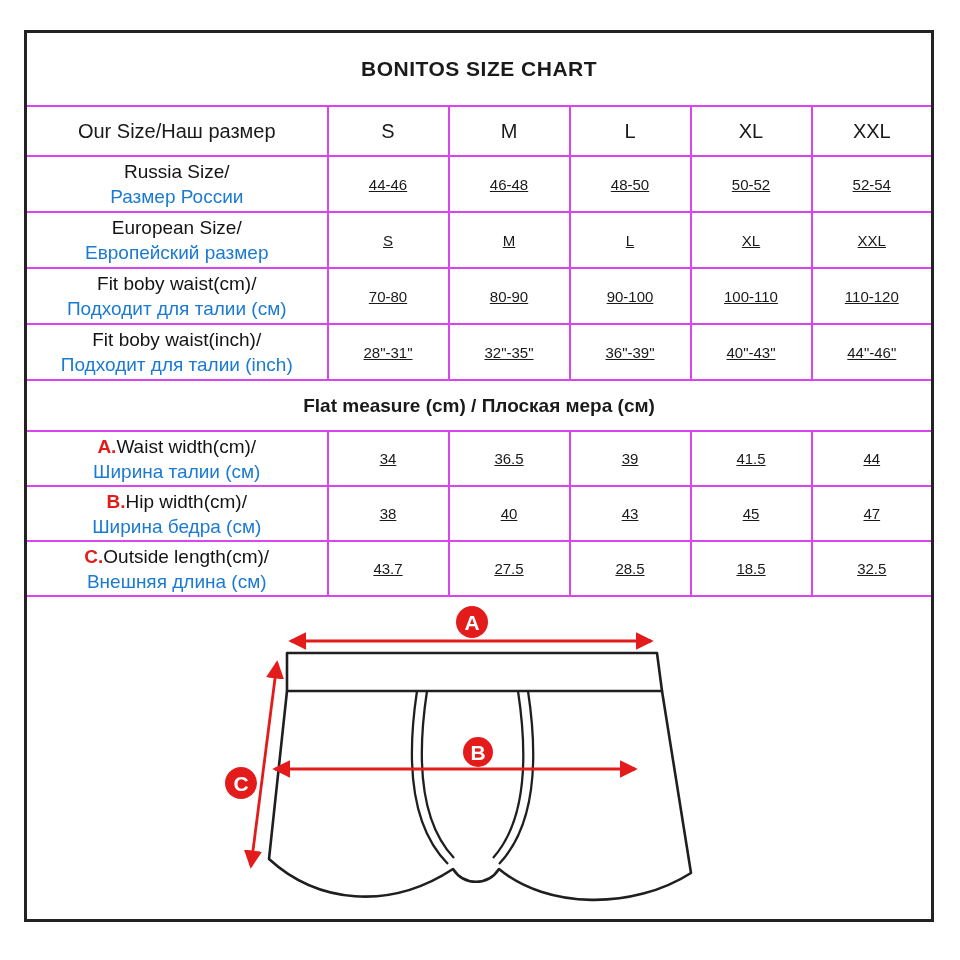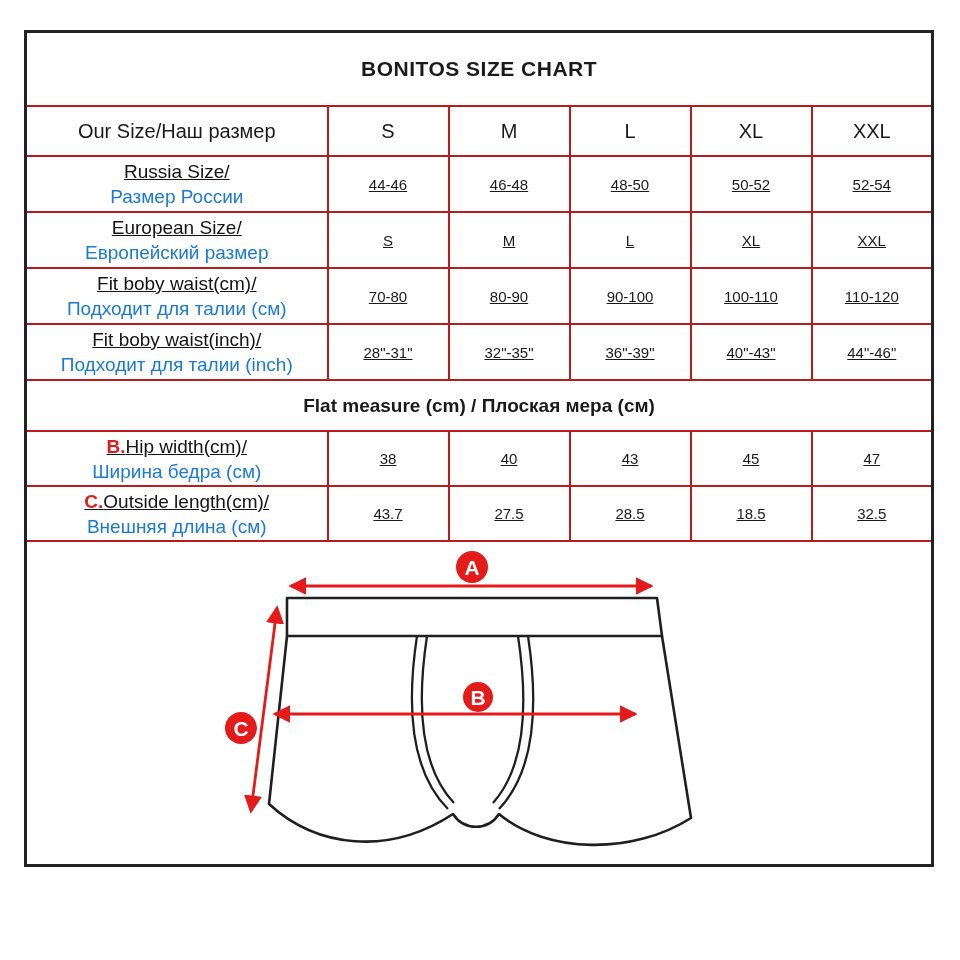--- a/index.html
+++ b/index.html
@@ -16,21 +16,21 @@
     top: 30px;
   }
   table.size-chart {
     border-collapse: collapse;
     table-layout: fixed;
     width: 908px;
     border: 3px solid #232323;
     background: #fff;
   }
   table.size-chart td {
-    border: 2px solid #b91c1c;
+    border: 2px solid #d946ef;
     text-align: center;
     vertical-align: middle;
     padding: 0;
     color: #1a1a1a;
   }
   col.c-label { width: 302px; }
   col.c-size  { width: 121px; }
 
   .title-row td {
     height: 72px;
@@ -41,21 +41,21 @@
   }
   .head-row td {
     height: 48px;
     font-size: 20px;
     font-weight: normal;
     color: var(--red);
   }
   .data-row td { height: 54px; }
   .measure-row td { height: 53px; }
   .row-label { font-size: 19px; line-height: 25px; }
-  .row-label .en { color: #141414; text-decoration: underline; }
+  .row-label .en { color: #141414; }
   .row-label .ru { color: var(--blue); }
   .letter { color: var(--red); font-weight: bold; }
   .val { font-size: 15px; color: #161616; text-decoration: underline; }
   .section-row td {
     height: 49px;
     font-size: 19px;
     font-weight: bold;
     color: #111;
   }
   .diagram-row td { height: 322px; }
@@ -139,20 +139,31 @@
       <td class="val">32"-35"</td>
       <td class="val">36"-39"</td>
       <td class="val">40"-43"</td>
       <td class="val">44"-46"</td>
     </tr>
 
     <tr class="section-row">
       <td colspan="6">Flat measure (cm) / Плоская мера (см)</td>
     </tr>
 
+    <tr class="measure-row">
+      <td class="row-label">
+        <div class="en"><span class="letter">A.</span><span>Waist width(cm)/</span></div>
+        <div class="ru">Ширина талии (см)</div>
+      </td>
+      <td class="val">34</td>
+      <td class="val">36.5</td>
+      <td class="val">39</td>
+      <td class="val">41.5</td>
+      <td class="val">44</td>
+    </tr>
 
     <tr class="measure-row">
       <td class="row-label">
         <div class="en"><span class="letter">B.</span><span>Hip width(cm)/</span></div>
         <div class="ru">Ширина бедра (см)</div>
       </td>
       <td class="val">38</td>
       <td class="val">40</td>
       <td class="val">43</td>
       <td class="val">45</td>

